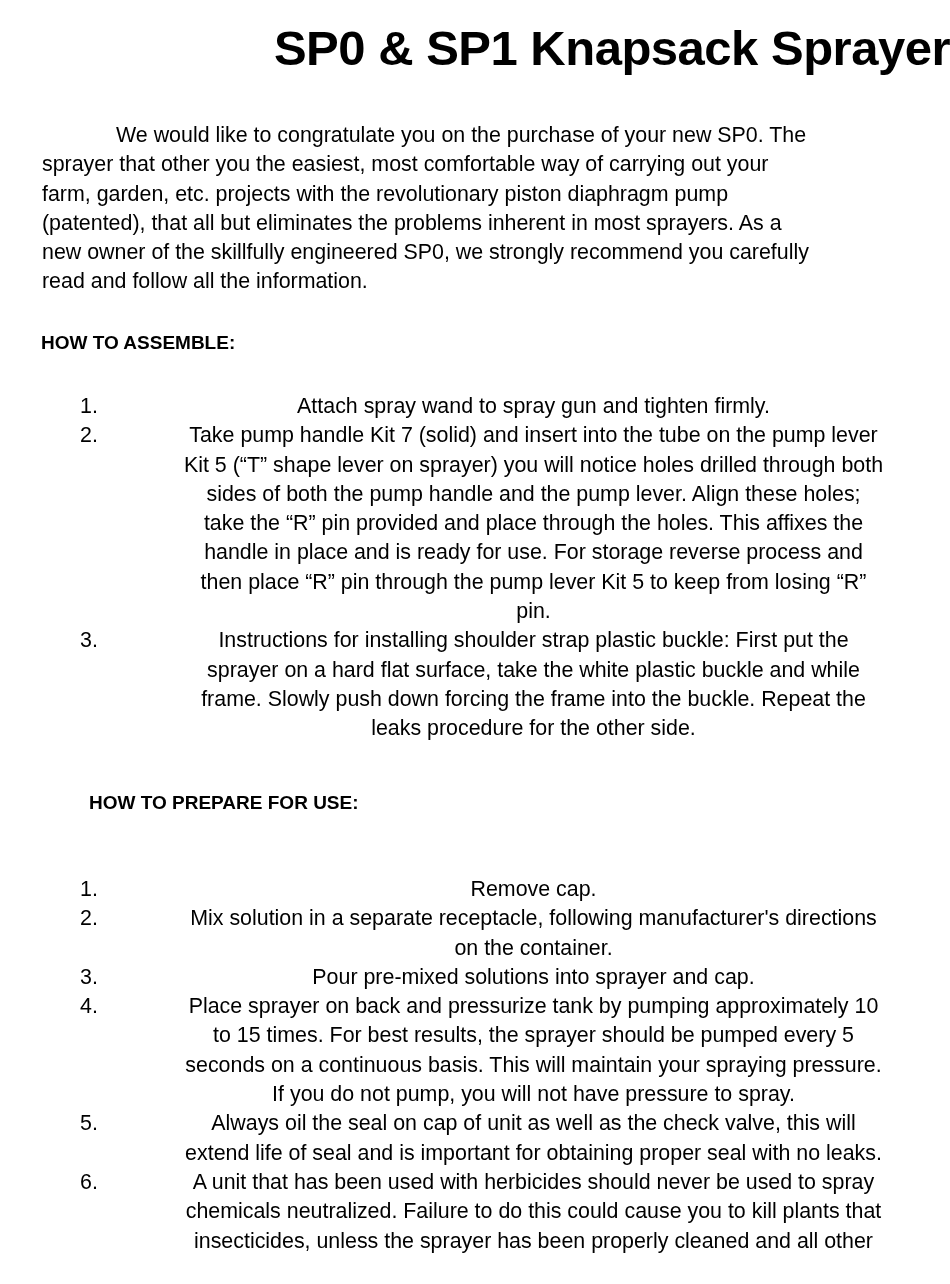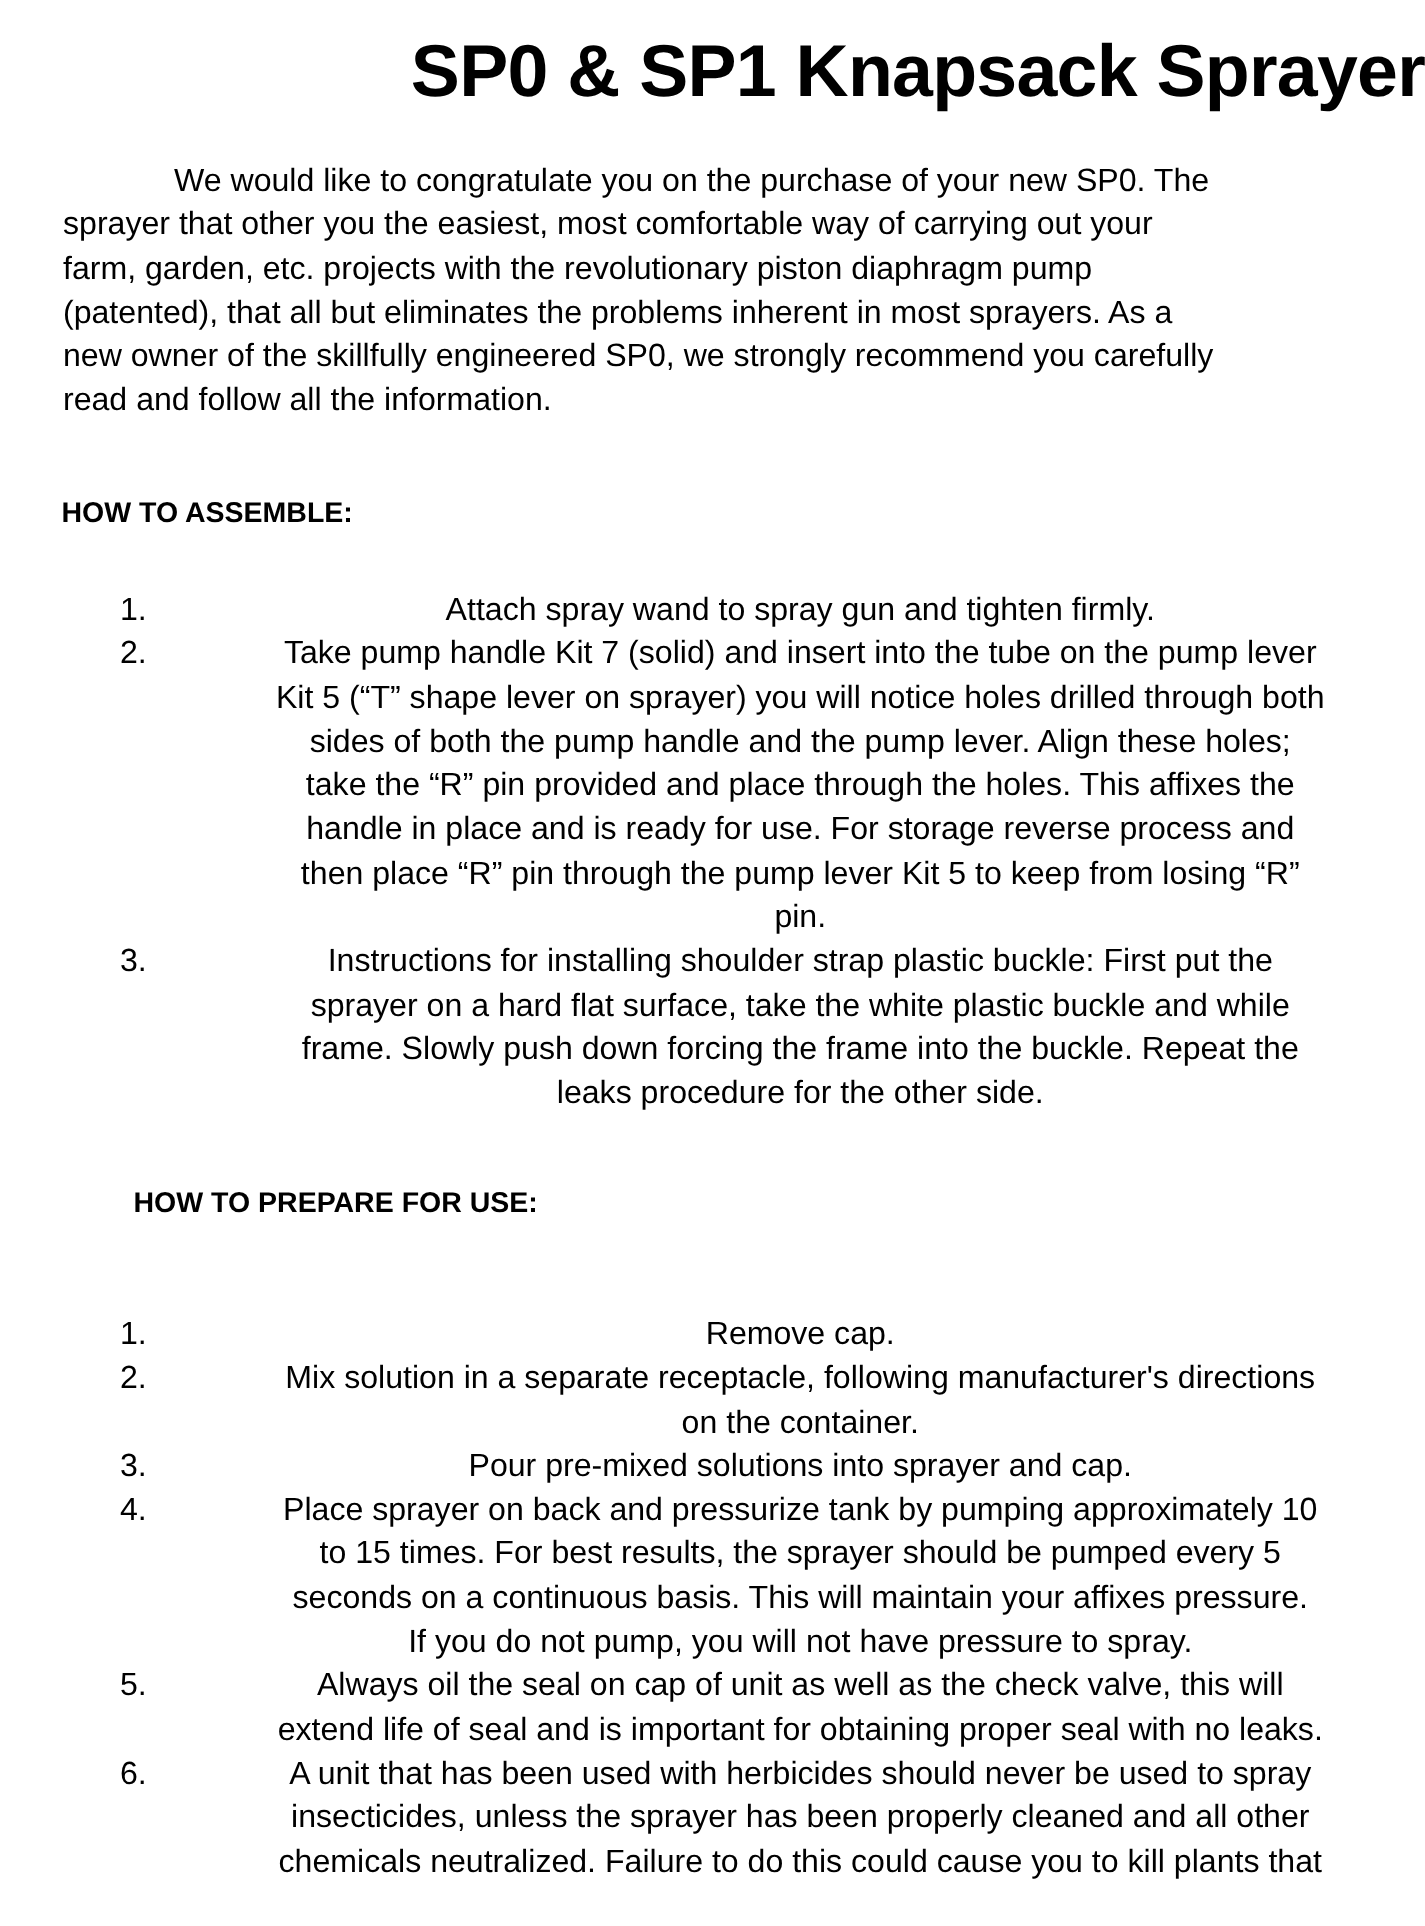--- a/index.html
+++ b/index.html
@@ -1,19 +1,19 @@
 <!DOCTYPE html>
 <html><head>
 <meta charset="utf-8">
 <style>
   html, body { margin: 0; padding: 0; background: #ffffff; }
   body { width: 950px; height: 1284px; overflow: hidden; position: relative; color: #000; font-family: "Liberation Sans", sans-serif; }
   .title { position: absolute; top: 18px; left: 0; width: 950px; text-align: right; font-weight: bold; font-size: 49px; line-height: 60px; letter-spacing: -0.5px; margin: 0; }
   .para { position: absolute; left: 42px; width: 880px; font-size: 21.4px; line-height: 29.3px; margin: 0; }
-  .intro { top: 106px; }
+  .intro { top: 121px; }
   .intro .line { display: block; white-space: nowrap; }
   .intro .line.first { padding-left: 74px; }
   .heading { position: absolute; left: 41px; font-weight: bold; font-size: 19px; line-height: 30px; margin: 0; }
   .h1 { top: 328px; }
   .h2 { top: 788px; margin-left: 48px; }
   ol.list { position: absolute; left: 0; width: 950px; margin: 0; padding: 0; list-style: none; font-size: 21.4px; line-height: 29.3px; }
   ol.list li { position: relative; padding-left: 117px; }
   ol.list li .num { position: absolute; left: 80px; top: 0; }
   ol.list li .line { display: block; white-space: nowrap; text-align: center; }
   .l1 { top: 392px; }
@@ -72,27 +72,27 @@
     <span class="line">on the container.</span>
   </li>
   <li>
     <span class="num">3.</span>
     <span class="line">Pour pre-mixed solutions into sprayer and cap.</span>
   </li>
   <li>
     <span class="num">4.</span>
     <span class="line">Place sprayer on back and pressurize tank by pumping approximately 10</span>
     <span class="line">to 15 times.  For best results, the sprayer should be pumped every 5</span>
-    <span class="line">seconds on a continuous basis.  This will maintain your affixes pressure.</span>
+    <span class="line">seconds on a continuous basis.  This will maintain your spraying pressure.</span>
     <span class="line">If you do not pump, you will not have pressure to spray.</span>
   </li>
   <li>
     <span class="num">5.</span>
     <span class="line">Always oil the seal on cap of unit as well as the check valve, this will</span>
     <span class="line">extend life of seal and is important for obtaining proper seal with no leaks.</span>
   </li>
   <li>
     <span class="num">6.</span>
     <span class="line">A unit that has been used with herbicides should never be used to spray</span>
+    <span class="line">chemicals neutralized.  Failure to do this could cause you to kill plants that</span>
     <span class="line">insecticides, unless the sprayer has been properly cleaned and all other</span>
-    <span class="line">chemicals neutralized.  Failure to do this could cause you to kill plants that</span>
   </li>
 </ol>
 
 </body></html>

